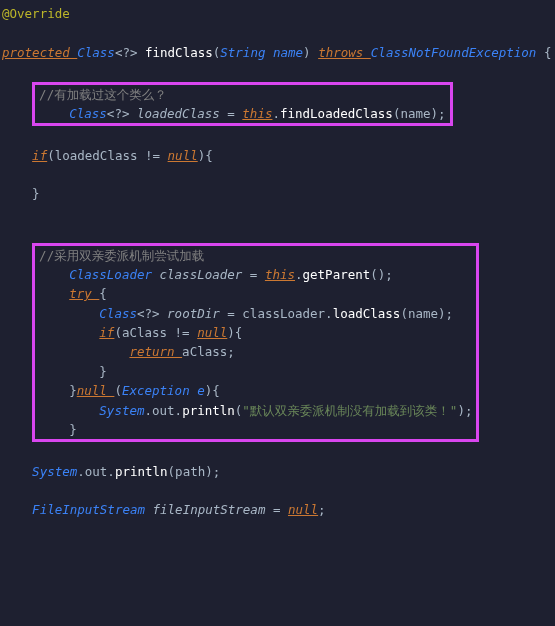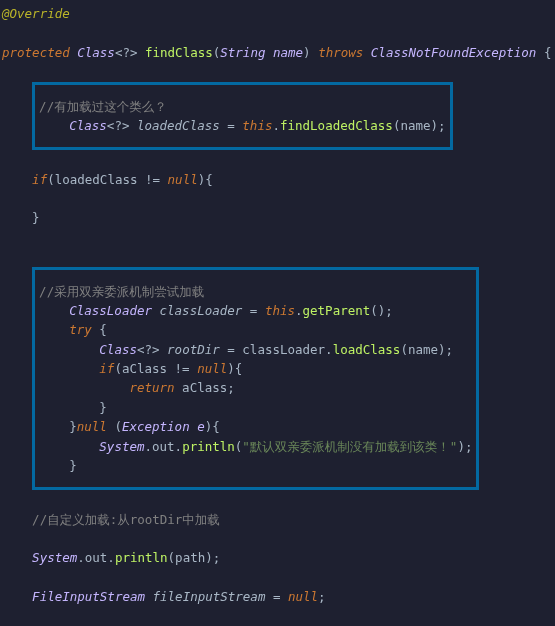--- a/index.html
+++ b/index.html
@@ -11,34 +11,34 @@
     line-height: 1.55;
     color: #a9b7c6;
     width: 555px;
     overflow-x: hidden;
   }
   pre {
     margin: 0;
     padding: 4px 2px;
     white-space: pre;
   }
-  .kw { color: #cc7832; font-style: italic; }
-  .ann { color: #bbb529; font-style: italic; }
-  .cls { color: #c4b5fd; font-style: italic; }
-  .method { color: #bef264; }
+  .kw { color: #cc7832; font-style: italic; text-decoration: underline; }
+  .ann { color: #bbb529; }
+  .cls { color: #3b82f6; font-style: italic; }
+  .method { color: #ffffff; }
   .var { color: #a9b7c6; font-style: italic;}
   .str { color: #6a8759; }
   .comment { color: #808080; }
   .punct { color: #a9b7c6; }
   .plain { color:#a9b7c6; }
 
   .hl-box {
-    border: 3px solid #0369a1;
+    border: 3px solid #d946ef;
     display: inline-block;
-    padding: 12px 4px;
+    padding: 0 4px;
   }
   .line { display:block; }
 </style>
 </head>
 <body>
 
 <pre><span class="line"><span class="ann">@Override</span></span>
 <span class="line"><span class="kw">protected </span><span class="cls">Class</span><span class="punct">&lt;?&gt; </span><span class="method">findClass</span><span class="punct">(</span><span class="cls">String name</span><span class="punct">) </span><span class="kw">throws </span><span class="cls">ClassNotFoundException </span><span class="punct">{</span></span>
 <span class="line">    <span class="hl-box"><span class="comment">//有加载过这个类么？</span>
     <span class="cls">Class</span><span class="punct">&lt;?&gt; </span><span class="var">loadedClass</span><span class="punct"> = </span><span class="kw">this</span><span class="punct">.</span><span class="method">findLoadedClass</span><span class="plain">(name);</span></span></span>
@@ -48,21 +48,20 @@
 <span class="line">    <span class="hl-box"><span class="comment">//采用双亲委派机制尝试加载</span>
     <span class="cls">ClassLoader </span><span class="var">classLoader</span><span class="punct"> = </span><span class="kw">this</span><span class="punct">.</span><span class="method">getParent</span><span class="plain">();</span>
     <span class="kw">try </span><span class="plain">{</span>
         <span class="cls">Class</span><span class="punct">&lt;?&gt; </span><span class="var">rootDir</span><span class="plain"> = classLoader.</span><span class="method">loadClass</span><span class="plain">(name);</span>
         <span class="kw">if</span><span class="plain">(aClass != </span><span class="kw">null</span><span class="plain">){</span>
             <span class="kw">return </span><span class="plain">aClass;</span>
         <span class="plain">}</span>
     <span class="plain">}</span><span class="kw">null </span><span class="punct">(</span><span class="cls">Exception e</span><span class="plain">){</span>
         <span class="cls">System</span><span class="plain">.out.</span><span class="method">println</span><span class="plain">(</span><span class="str">"默认双亲委派机制没有加载到该类！"</span><span class="plain">);</span>
     <span class="plain">}</span></span></span>
-<span class="line">    <span class="comment">//自定义加载:从rootDir中加载</span></span>
 <span class="line">    <span class="cls">System</span><span class="plain">.out.</span><span class="method">println</span><span class="plain">(path);</span></span>
 <span class="line">    <span class="cls">FileInputStream </span><span class="var">fileInputStream</span><span class="punct"> = </span><span class="kw">null</span><span class="plain">;</span></span>
 
 
 
 
 
 
 
 

